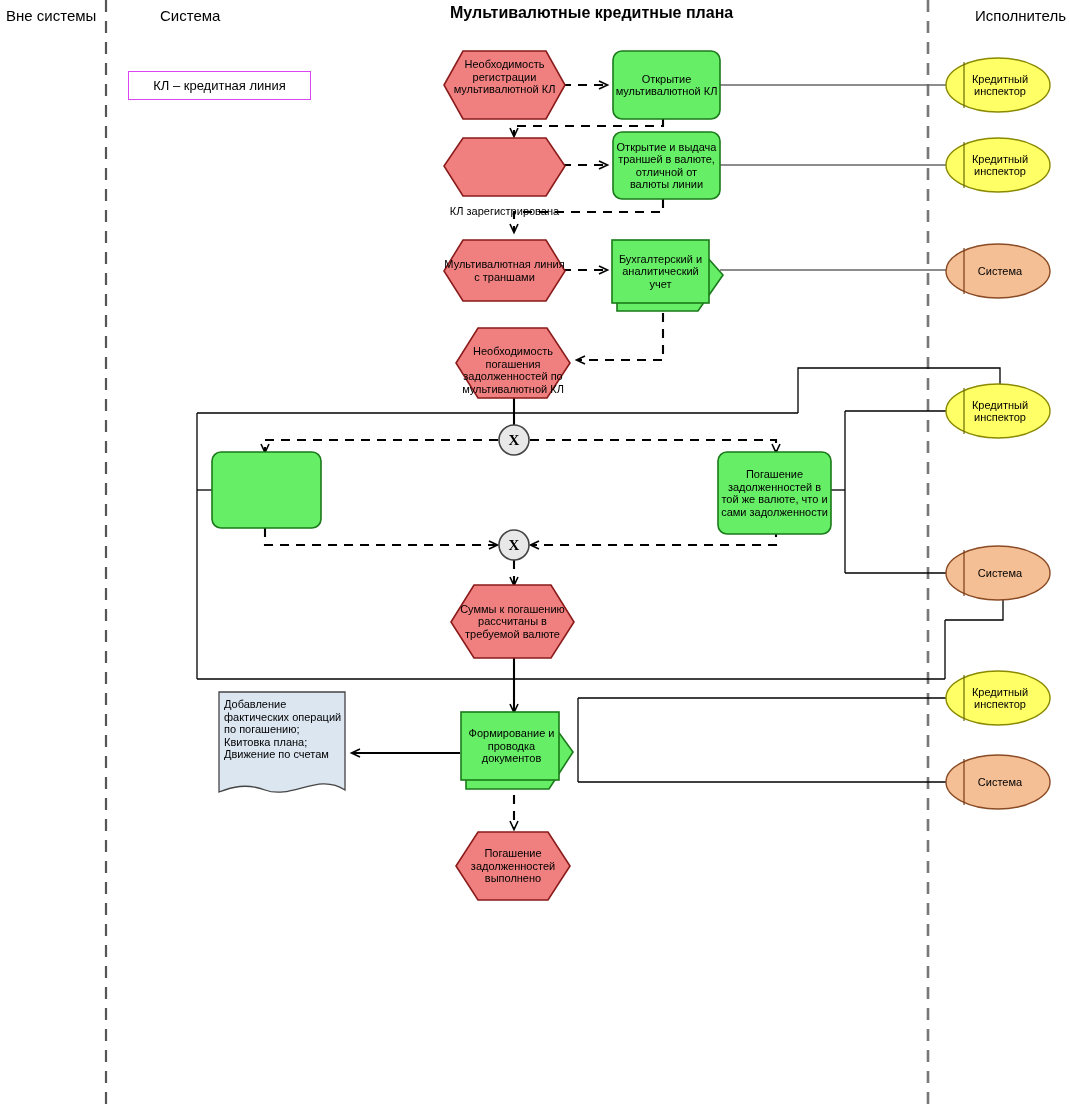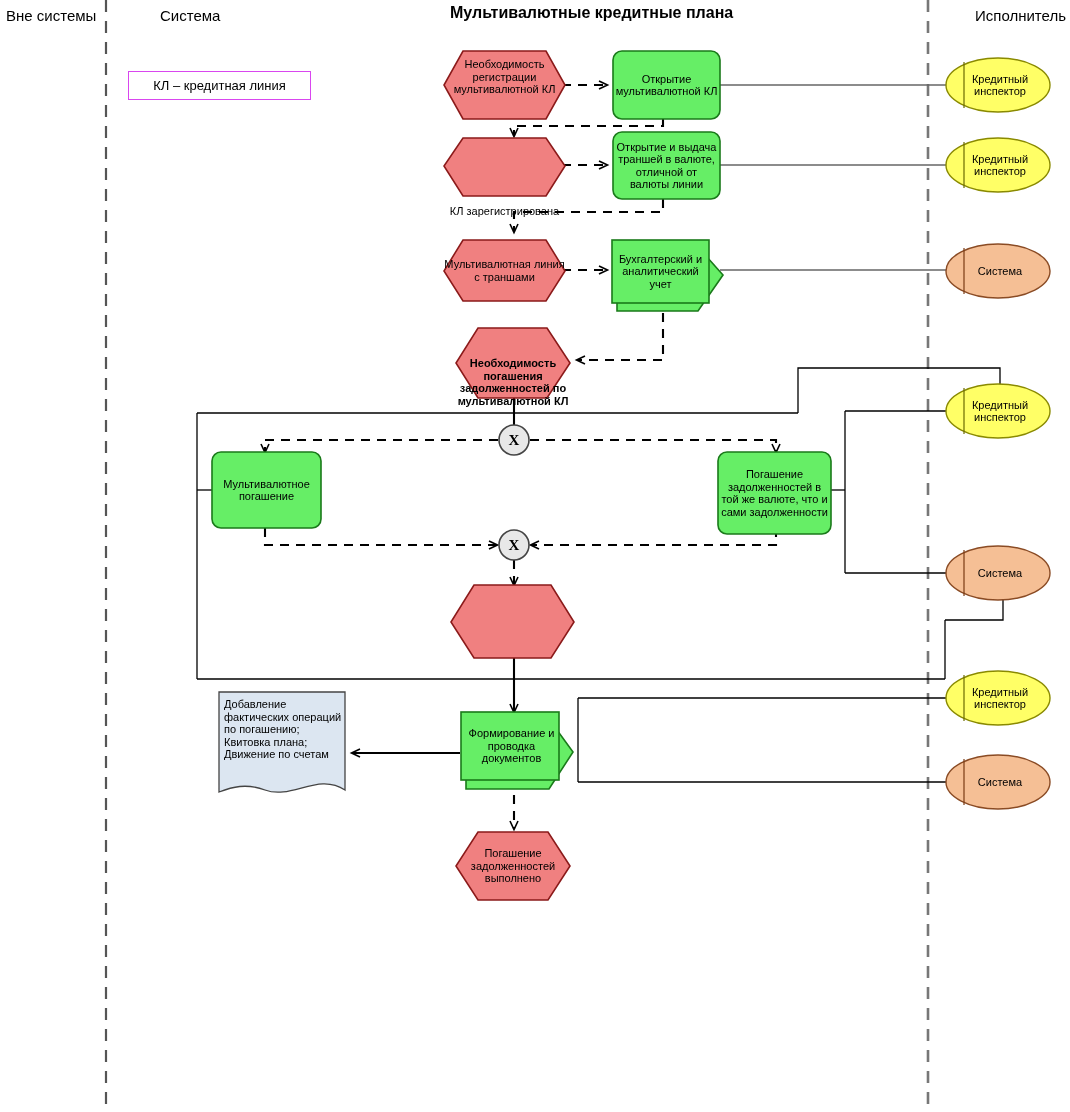--- a/index.html
+++ b/index.html
@@ -189,29 +189,29 @@
   <div class="lbl diag-title" style="left:450px;top:4px;">Мультивалютные кредитные плана</div>
 
   <div class="legend-box" style="left:128px;top:71px;width:181px;height:27px;">КЛ – кредитная линия</div>
 
   <div class="nodetext" style="left:444px;top:51px;width:121px;height:52px;">Необходимость регистрации мультивалютной КЛ</div>
   <div class="nodetext" style="left:613px;top:51px;width:107px;height:68px;">Открытие мультивалютной КЛ</div>
   <div class="nodetext" style="left:444px;top:138px;width:121px;height:58px;margin-top:44px;">КЛ зарегистрирована</div>
   <div class="nodetext" style="left:615px;top:132px;width:103px;height:67px;">Открытие и выдача траншей в валюте, отличной от валюты линии</div>
   <div class="nodetext" style="left:444px;top:240px;width:121px;height:61px;">Мультивалютная линия с траншами</div>
   <div class="nodetext" style="left:612px;top:240px;width:97px;height:63px;">Бухгалтерский и аналитический учет</div>
-  <div class="nodetext" style="left:454px;top:340px;width:118px;height:84px;font-weight:bold;">Необходимость погашения задолженностей по мультивалютной КЛ</div>
+  <div class="nodetext" style="left:454px;top:328px;width:118px;height:84px;">Необходимость погашения задолженностей по мультивалютной КЛ</div>
 
   <div class="gwx" style="left:499px;top:425px;width:30px;height:30px;">X</div>
 
-  <div class="nodetext" style="left:212px;top:452px;width:109px;height:76px;">Мультивалютное погашение</div>
   <div class="nodetext" style="left:718px;top:452px;width:113px;height:82px;">Погашение задолженностей в той же валюте, что и сами задолженности</div>
 
   <div class="gwx" style="left:499px;top:530px;width:30px;height:30px;">X</div>
 
+  <div class="nodetext" style="left:451px;top:585px;width:123px;height:73px;">Суммы к погашению рассчитаны в требуемой валюте</div>
 
   <div class="nodetext left" style="left:224px;top:698px;width:120px;height:80px;white-space:pre-line;">Добавление фактических операций по погашению;
 Квитовка плана;
 Движение по счетам</div>
 
   <div class="nodetext" style="left:461px;top:712px;width:101px;height:68px;">Формирование и проводка документов</div>
   <div class="nodetext" style="left:456px;top:832px;width:114px;height:68px;">Погашение задолженностей выполнено</div>
 
   <div class="nodetext" style="left:964px;top:58px;width:72px;height:54px;">Кредитный инспектор</div>
   <div class="nodetext" style="left:964px;top:138px;width:72px;height:54px;">Кредитный инспектор</div>

